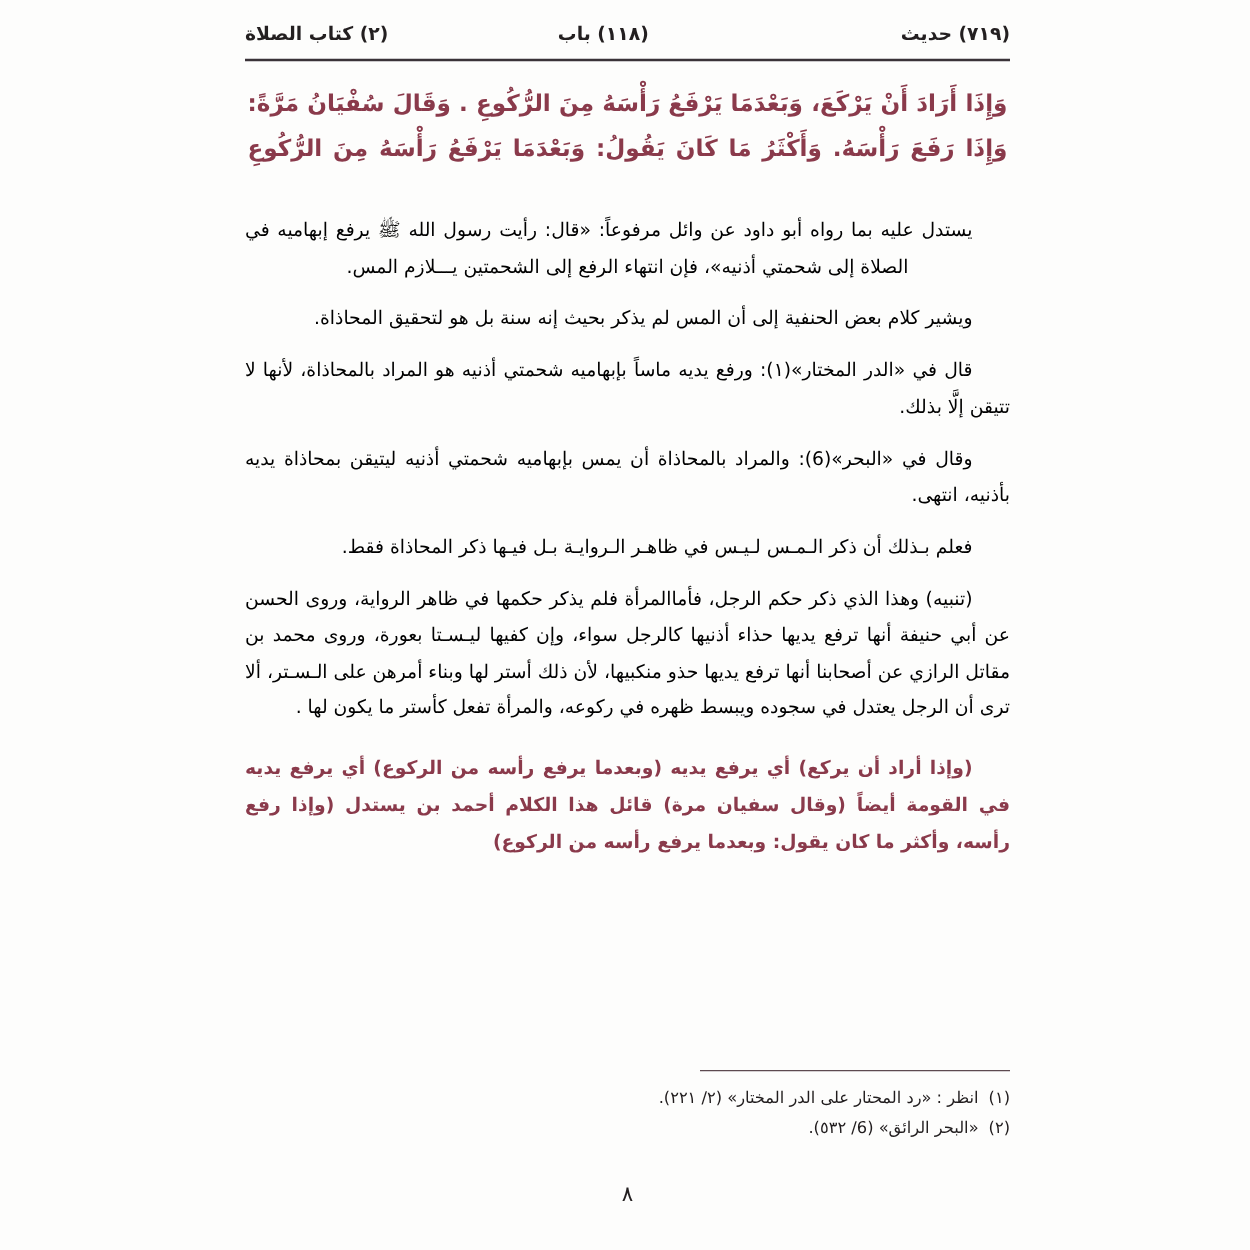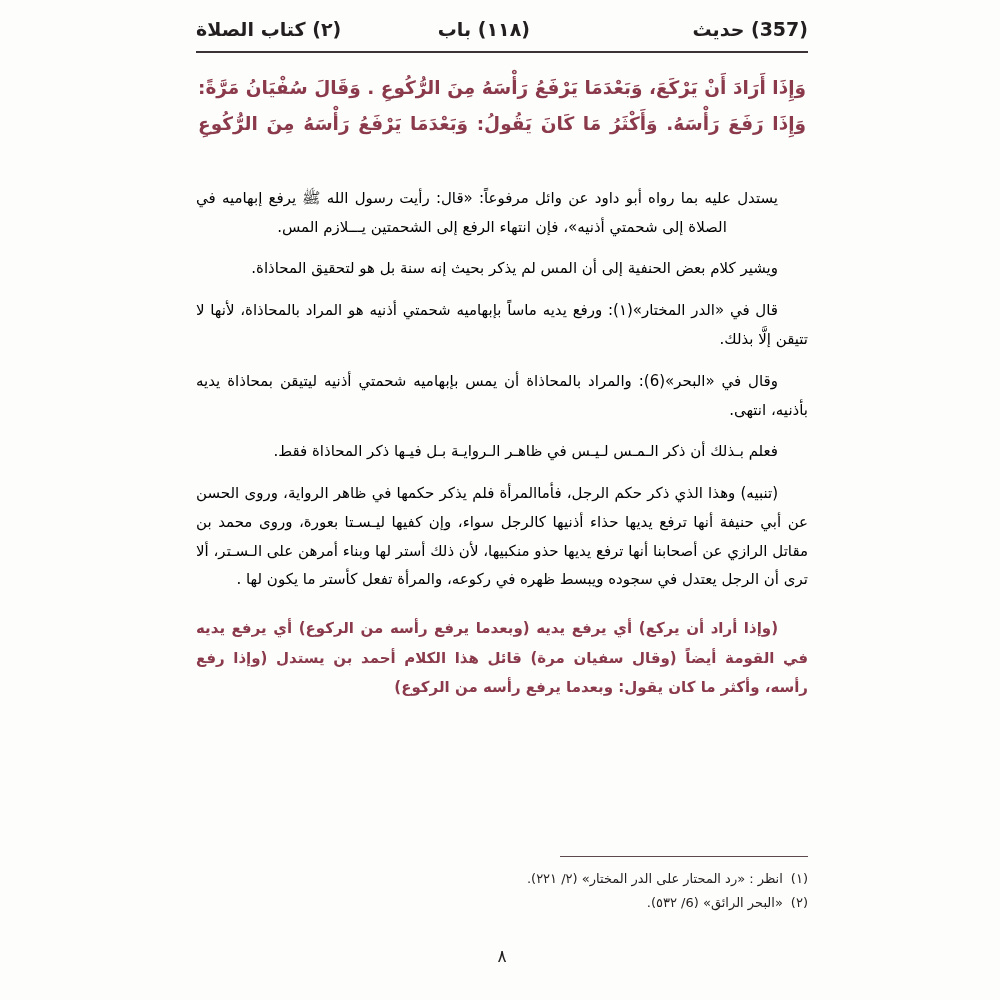--- a/index.html
+++ b/index.html
@@ -32,21 +32,21 @@
   }
 
   
   .running-header {
     display: flex;
     flex-direction: row-reverse;
     justify-content: space-between;
     align-items: baseline;
     width: 100%;
     direction: rtl;
-    font-size: 19px;
+    font-size: 15px;
     font-weight: bold;
     color: #231f20;
     letter-spacing: 0;
     gap: 37px;
   }
   .running-header > div {
     white-space: nowrap;
   }
   .hdr-center {
     margin-right: 60px;
@@ -66,21 +66,21 @@
   
   .matn {
     direction: rtl;
     text-align: justify;
     text-align-last: justify;
     color: #8a3a4b;
     font-size: 18.5px;
     line-height: 1.95;
     font-weight: bold;
     padding: 0 2px;
-    margin-bottom: 42px;
+    margin-bottom: 32px;
   }
   .matn .ln {
     display: block;
     white-space: nowrap;
   }
 
   
   .body-block {
     direction: rtl;
     text-align: justify;
@@ -156,21 +156,21 @@
 </style>
 </head>
 <body>
 
 <div class="page">
   <div class="content-frame">
 
     <div class="running-header">
       <div class="hdr-right">(٢) كتاب الصلاة</div>
       <div class="hdr-center">(١١٨) باب</div>
-      <div class="hdr-left">(357) حديث</div>
+      <div class="hdr-left">(٧١٩) حديث</div>
     </div>
 
     <div class="header-rule"></div>
 
     <div class="matn">
       <span class="ln">وَإِذَا أَرَادَ أَنْ يَرْكَعَ، وَبَعْدَمَا يَرْفَعُ رَأْسَهُ مِنَ الرُّكُوعِ . وَقَالَ سُفْيَانُ مَرَّةً:</span>
       <span class="ln">وَإِذَا رَفَعَ رَأْسَهُ. وَأَكْثَرُ مَا كَانَ يَقُولُ: وَبَعْدَمَا يَرْفَعُ رَأْسَهُ مِنَ الرُّكُوعِ</span>
     </div>
 
     <div class="body-block">

